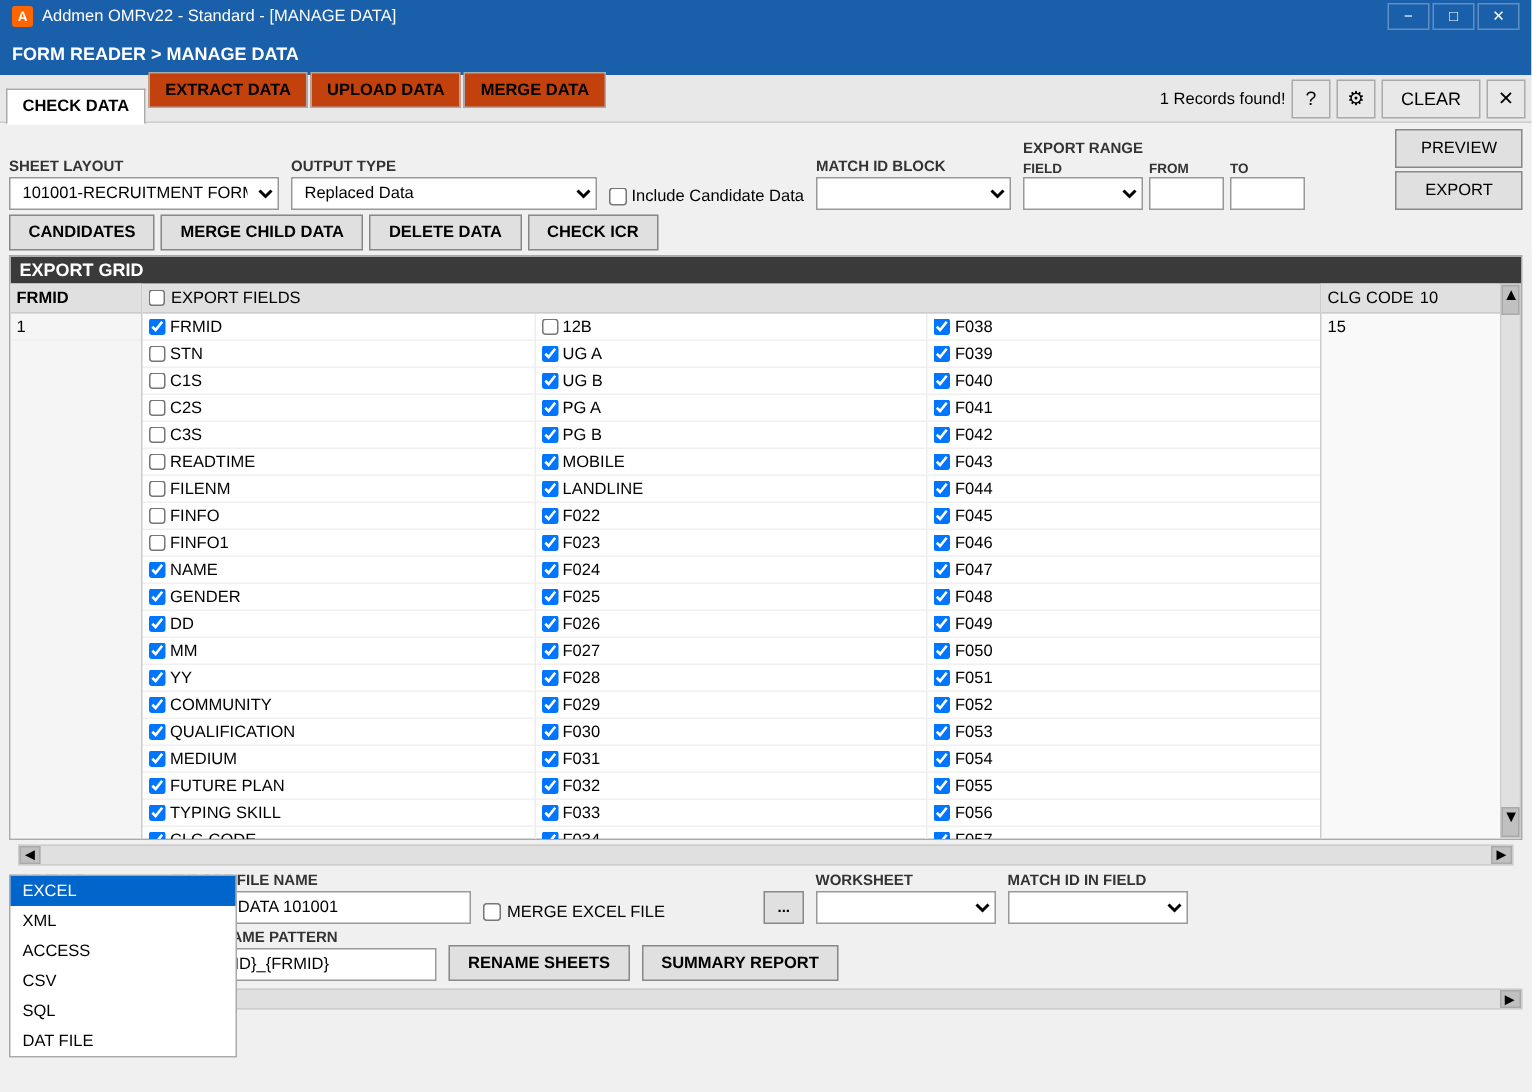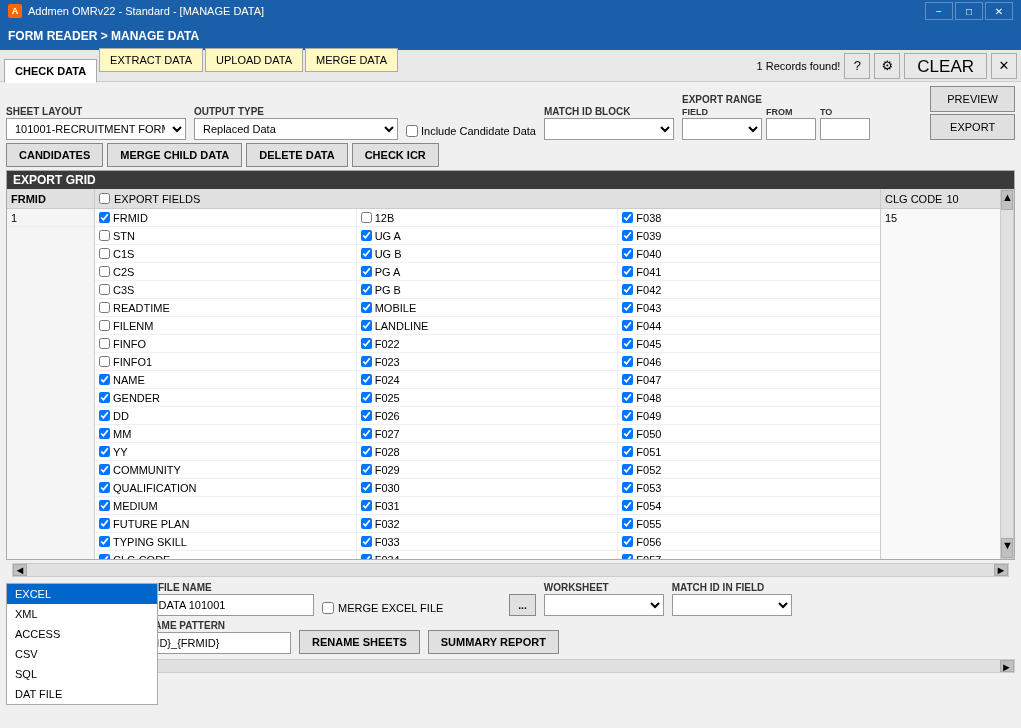--- a/index.html
+++ b/index.html
@@ -42,25 +42,25 @@
       align-items: center;
       padding: 0 4px;
       gap: 2px;
       justify-content: space-between;
     }
     .toolbar-left { display: flex; gap: 2px; }
     .toolbar-right { display: flex; align-items: center; gap: 4px; }
     .tab-btn {
       padding: 3px 10px;
       border: 1px solid #aaa;
-      background: #fef9c3;
+      background: #c2410c;
       cursor: pointer;
       font-size: 11px;
       height: 24px;
-      display: flex; align-items: center;
+      display: flex; align-items: center; font-weight: bold;
     }
     .tab-btn.active {
       background: #ffffff;
       border-bottom: 1px solid #ffffff;
       font-weight: bold;
       margin-top: 11px;
     }
     .status-text { font-size: 11px; color: #000; }
     .icon-btn {
       width: 26px; height: 26px;
@@ -68,21 +68,21 @@
       background: #e8e8e8;
       cursor: pointer;
       display: flex; align-items: center; justify-content: center;
       font-size: 13px;
     }
     .clear-btn {
       padding: 3px 12px;
       border: 1px solid #aaa;
       background: #e8e8e8;
       cursor: pointer;
-      font-size: 17px;
+      font-size: 12px;
       height: 26px;
     }
     .x-btn {
       width: 26px; height: 26px;
       border: 1px solid #aaa;
       background: #e8e8e8;
       cursor: pointer;
       font-size: 13px;
       display: flex; align-items: center; justify-content: center;
     }

